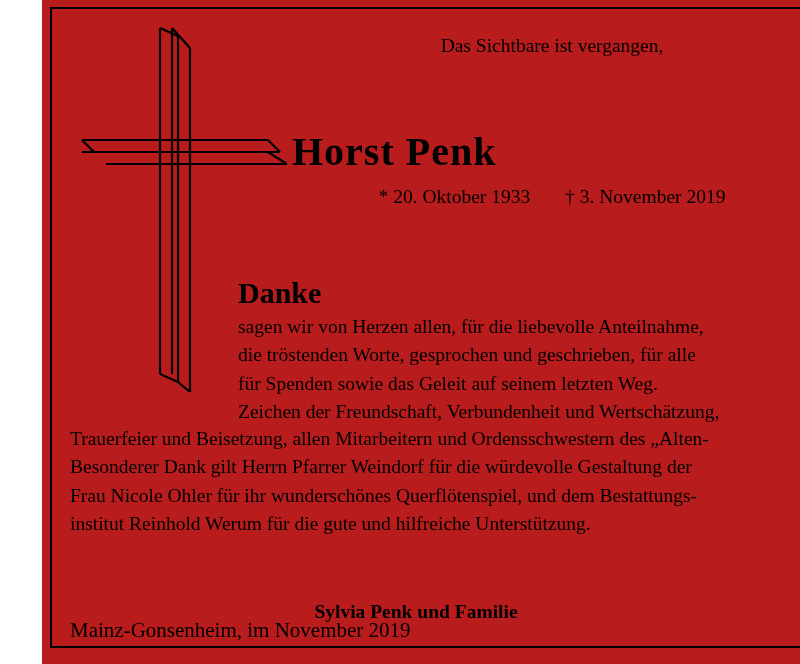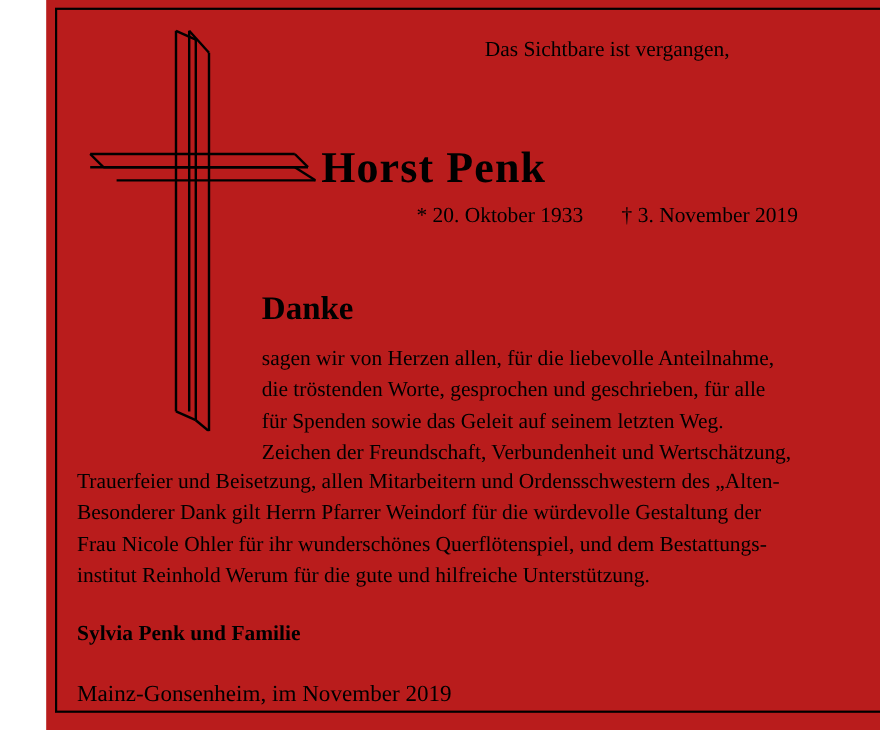--- a/index.html
+++ b/index.html
@@ -74,21 +74,21 @@
     width: 520px;
     text-align: center;
     font-size: 19.5px;
   }
   .dates .birth {
     margin-right: 30px;
   }
   .thanks-heading {
     position: absolute;
     left: 196px;
-    top: 264px;
+    top: 276px;
     font-size: 30px;
     font-weight: bold;
   }
   .thanks-body {
     position: absolute;
     left: 196px;
     top: 313px;
     width: 566px;
     font-size: 19.5px;
     line-height: 1.45;
@@ -105,23 +105,23 @@
     font-size: 19.5px;
     line-height: 1.45;
     text-align: left;
   }
   .special-thanks div {
     white-space: nowrap;
   }
   .signature {
     position: absolute;
     left: 28px;
-    top: 566px;
+    top: 601px;
     width: 692px;
-    text-align: left;
+    text-align: center;
     font-size: 19.5px;
     font-weight: bold;
   }
   .place-date {
     position: absolute;
     left: 28px;
     top: 618px;
     font-size: 21px;
   }
 </style>

